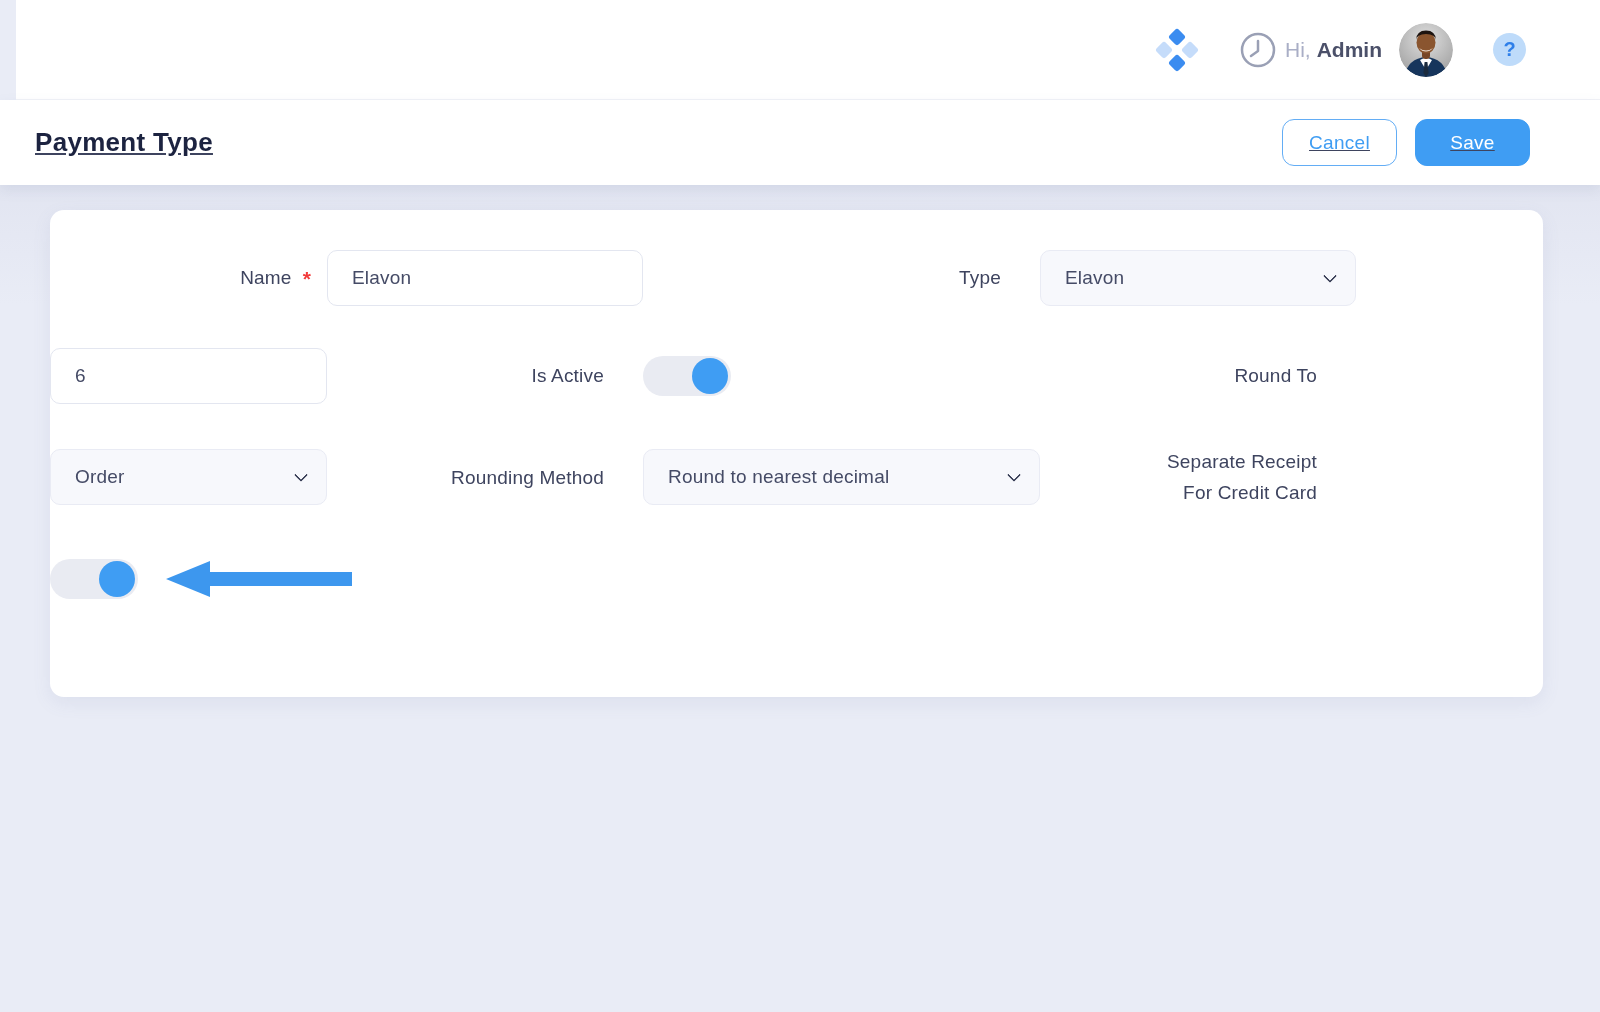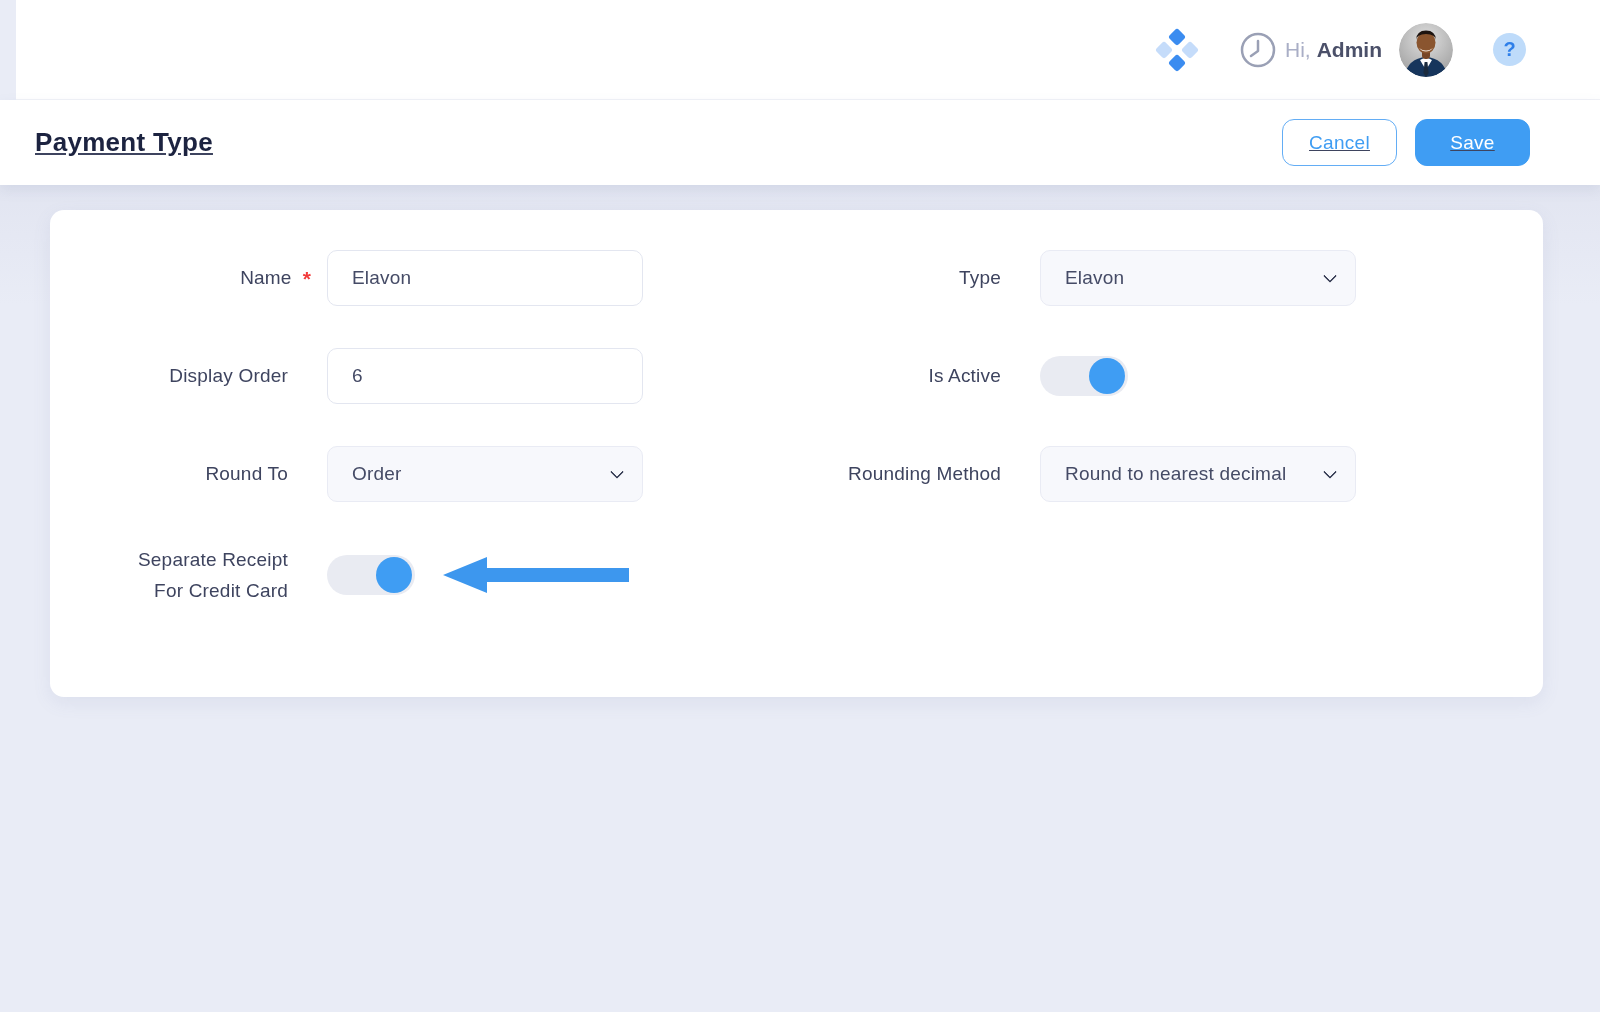--- a/index.html
+++ b/index.html
@@ -167,21 +167,20 @@
       </div>
       <div class="control">
         <input class="text-input" type="text" value="Elavon" style="">
       </div>
       <div class="lbl">Type</div>
       <div class="control select">
         <span class="select-value">Elavon</span>
         <span class="chevron"></span>
       </div>
 
-      <div class="lbl">Display Order</div>
       <div class="control">
         <input class="text-input" type="text" value="6" style="">
       </div>
       <div class="lbl">Is Active</div>
       <div class="control toggle-cell">
         <div class="toggle">
           <div class="knob"></div>
         </div>
       </div>
 

